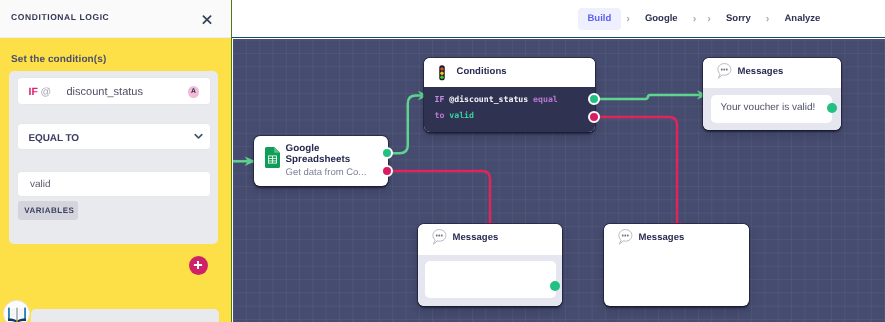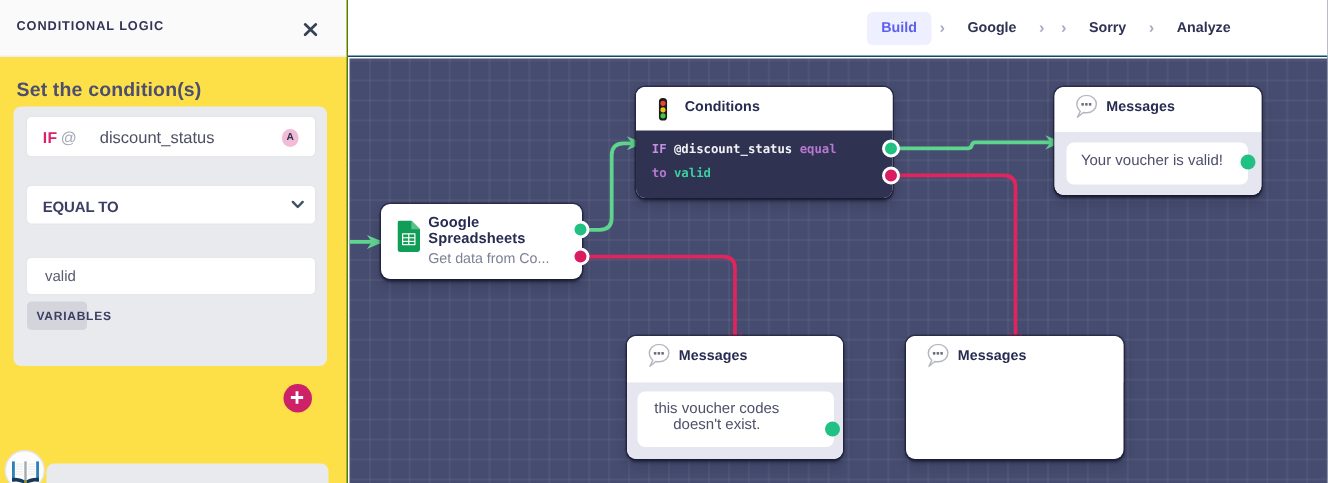--- a/index.html
+++ b/index.html
@@ -21,21 +21,21 @@
 
   
   .sidebar{position:absolute;left:0;top:0;width:232px;height:322px;background:#fde047;
            border-right:1px solid #4d7c0f;box-sizing:border-box;overflow:hidden;}
   .sb-head{position:absolute;left:0;top:0;width:231px;height:38px;
            border-bottom:1px solid #ededf1;box-sizing:border-box;background:#fafafa;}
   .sb-title{position:absolute;left:11px;top:12px;font-size:8.5px;font-weight:bold;
             letter-spacing:.6px;color:#323457;line-height:11px;}
   .sb-close{position:absolute;left:201px;top:13px;width:12px;height:12px;cursor:pointer;}
 
-  .sb-sub{position:absolute;left:11px;top:54px;font-size:13px;font-weight:bold;
+  .sb-sub{position:absolute;left:11px;top:54px;font-size:10px;font-weight:bold;
           color:#4b4e70;letter-spacing:.1px;line-height:12px;}
 
   .cond-box{position:absolute;left:9px;top:71px;width:209px;height:173px;
             background:#e9eaee;border-radius:5px;}
   .row-if{position:absolute;left:8px;top:6px;width:194px;height:28px;background:#fff;
           border:1px solid #e6e7eb;border-radius:4px;box-sizing:border-box;}
   .if-kw{position:absolute;left:10.5px;top:7.5px;font-size:10.5px;font-weight:bold;color:#d8226b;
          letter-spacing:.2px;line-height:13px;}
   .if-at{position:absolute;left:22.5px;top:7.5px;font-size:10.5px;color:#a5a6b6;line-height:13px;}
   .if-var{position:absolute;left:35.5px;top:7.5px;font-size:11px;color:#4d4f63;line-height:13px;padding-left:13px;}
@@ -46,21 +46,21 @@
   .row-sel{position:absolute;left:8px;top:52px;width:194px;height:27px;background:#fff;
            border:1px solid #e6e7eb;border-radius:4px;box-sizing:border-box;}
   .sel-txt{position:absolute;left:10.5px;top:7.5px;font-size:10px;font-weight:bold;
            color:#3b3e62;letter-spacing:-0.1px;line-height:13px;}
   .sel-chev{position:absolute;left:175.5px;top:3px;}
 
   .row-val{position:absolute;left:8px;top:100px;width:194px;height:26px;background:#fff;
            border:1px solid #e6e7eb;border-radius:4px;box-sizing:border-box;}
   .val-txt{position:absolute;left:12px;top:5.5px;font-size:10px;color:#585a70;line-height:13px;}
 
-  .vars-btn{position:absolute;left:8.8px;top:129.5px;height:19px;width:40px;background:#d3d4dc;
+  .vars-btn{position:absolute;left:8.8px;top:129.5px;height:19px;width:60px;background:#d3d4dc;
             border-radius:3px;box-sizing:border-box;cursor:pointer;}
   .vars-btn span{position:absolute;left:6.5px;top:5.5px;font-size:8px;font-weight:bold;
                  color:#3b3e62;letter-spacing:.5px;line-height:10px;}
 
   .addbtn{position:absolute;left:188.5px;top:255.5px;width:19px;height:19px;border-radius:50%;
           background:#cd2168;display:flex;align-items:center;justify-content:center;
           cursor:pointer;}
 
   .bookwrap{position:absolute;left:2.5px;top:300px;width:27px;height:27px;border-radius:50%;
             background:#fcfcfc;border:1px solid #e4e4ea;box-sizing:border-box;cursor:pointer;z-index:3;}
@@ -310,21 +310,20 @@
             <path d="M7.4 0.6 C11.2 0.6 13.9 3.2 13.9 6.4 C13.9 9.6 11.2 12.2 7.4 12.2 C6.6 12.2 5.9 12.12 5.2 11.98 L1.3 15.2 L3.2 11.2 C1.8 10.0 0.9 8.3 0.9 6.4 C0.9 3.2 3.6 0.6 7.4 0.6 Z" fill="#fefefe" stroke="#b4b6c0" stroke-width=".95" stroke-linejoin="round"></path>
             <rect x="3.9" y="5.6" width="1.7" height="1.9" rx="0.45" fill="#6e7081"></rect>
             <rect x="6.4" y="5.6" width="1.7" height="1.9" rx="0.45" fill="#6e7081"></rect>
             <rect x="8.9" y="5.6" width="1.7" height="1.9" rx="0.45" fill="#6e7081"></rect>
           </svg>
         </span>
         <div class="msg-title">Messages</div>
       </div>
       <div class="msg-body">
         <div class="bubble">
-          <div class="bub-txt"><span>this voucher codes</span><br><span>doesn't exist.</span></div>
           <div class="bub-dot"></div>
         </div>
       </div>
     </div>
 
     <div class="node msg" id="n-m3">
       <div class="msg-head">
         <span class="msg-ico">
           <svg width="15" height="16" viewBox="0 0 15 16">
             <path d="M7.4 0.6 C11.2 0.6 13.9 3.2 13.9 6.4 C13.9 9.6 11.2 12.2 7.4 12.2 C6.6 12.2 5.9 12.12 5.2 11.98 L1.3 15.2 L3.2 11.2 C1.8 10.0 0.9 8.3 0.9 6.4 C0.9 3.2 3.6 0.6 7.4 0.6 Z" fill="#fefefe" stroke="#b4b6c0" stroke-width=".95" stroke-linejoin="round"></path>

